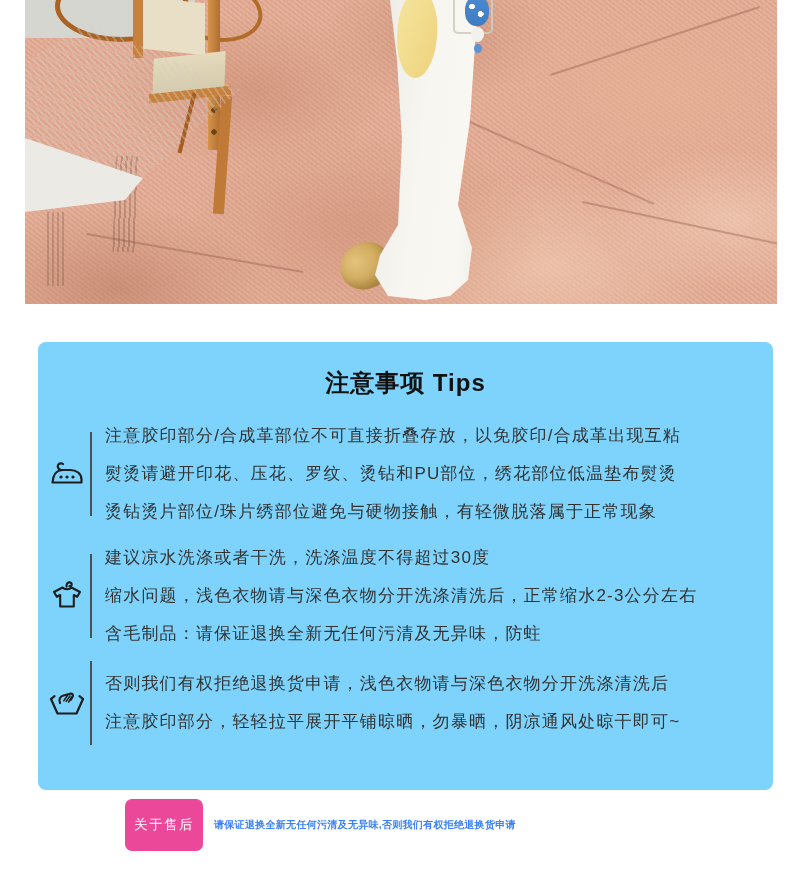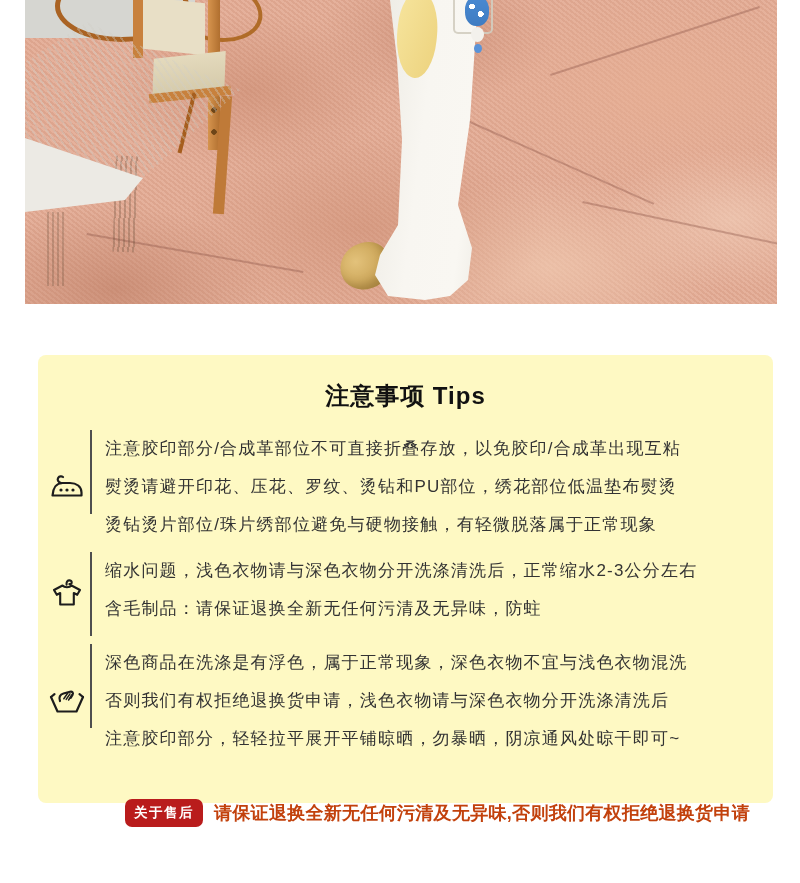--- a/index.html
+++ b/index.html
@@ -69,38 +69,38 @@
   .shirt-hem{left:372px;top:-8px;width:40px;height:86px;z-index:6;border-radius:45% 55% 50% 60%;
     background:linear-gradient(105deg,#f6e49c,#edd37f);transform:rotate(6deg);}
   .charm{left:440px;top:-4px;width:24px;height:30px;z-index:6;border-radius:45%;
     background-image:radial-gradient(circle 3px at 30% 35%, #fff 0 3px, transparent 3px),
       radial-gradient(circle 3px at 65% 60%, #fff 0 3px, transparent 3px),
       linear-gradient(#4a8ad2,#3f7cc2);}
   .charm-bead{left:446px;top:27px;width:13px;height:15px;z-index:6;background:#f3f1ec;border-radius:50%;}
   .charm-dot{left:449px;top:44px;width:8px;height:9px;z-index:6;background:#5a93d8;border-radius:50%;}
   
   .tips-panel{
-    position:absolute;left:38px;top:355px;width:735px;height:448px;
-    background:#fef9c3;border-radius:8px;box-sizing:border-box;padding-top:27px;
+    position:absolute;left:38px;top:342px;width:735px;height:448px;
+    background:#7dd3fc;border-radius:8px;box-sizing:border-box;padding-top:27px;
   }
   .tips-title{
     text-align:center;font-size:24px;font-weight:bold;color:#111;
     letter-spacing:1px;line-height:28px;
   }
   .tips-rows{margin-top:20px;display:flex;flex-direction:column;gap:8px;padding-left:6px;}
-  .tip-row{display:flex;}
+  .tip-row{display:flex;align-items:center;}
   .tip-icon-col{width:46px;display:flex;justify-content:center;align-items:center;flex:0 0 46px;}
   .tip-divider{width:2px;height:84px;background:#4f4f4f;flex:0 0 2px;}
   .tip-text{padding-left:13px;font-size:17px;line-height:38px;color:#333;letter-spacing:1.2px;white-space:nowrap;}
   .tip-text div{white-space:nowrap;}
   
   .after-sales{position:absolute;left:125px;top:799px;display:flex;align-items:center;gap:11px;}
-  .as-badge{background:#b91c1c;color:#ffffff;font-size:13.5px;font-weight:bold;
-    padding:7px 9px;border-radius:7px;letter-spacing:1.5px;line-height:1;}
-  .as-text{font-size:18px;font-weight:bold;color:#c2410c;letter-spacing:0.3px;}
+  .as-badge{background:#ec4899;color:#ffffff;font-size:13.5px;font-weight:normal;
+    padding:19px 9px;border-radius:7px;letter-spacing:1.5px;line-height:1;}
+  .as-text{font-size:10px;font-weight:bold;color:#3b82f6;letter-spacing:0.3px;}
   svg{display:block;}
 </style>
 </head>
 <body>
 
 <div class="photo">
   <div class="wall"></div>
   <div class="seam s1"></div>
   <div class="seam s2"></div>
   <div class="seam s3"></div>
@@ -154,40 +154,40 @@
 
     <div class="tip-row">
       <div class="tip-icon-col">
         <svg width="36" height="36" viewBox="0 0 36 36" fill="none" stroke="#1d1d1d" stroke-width="2.1" stroke-linecap="round" stroke-linejoin="round">
           <path d="M17.6 8.6 C17.2 6.4 18.2 4.6 20 4.4 C21.6 4.2 22.8 5.2 22.7 6.5 C22.6 7.6 21.6 8.2 20.4 8.1"></path>
           <path d="M13.5 9.5 L5 14 L7.8 18.8 L11.2 17 V28.5 H24.8 V17 L28.2 18.8 L31 14 L22.5 9.5 C20.5 11.8 15.5 11.8 13.5 9.5 Z"></path>
         </svg>
       </div>
       <div class="tip-divider"></div>
       <div class="tip-text">
+        <div>建议凉水洗涤或者干洗，洗涤温度不得超过30度</div>
         <div>缩水问题，浅色衣物请与深色衣物分开洗涤清洗后，正常缩水2-3公分左右</div>
         <div>含毛制品：请保证退换全新无任何污清及无异味，防蛀</div>
       </div>
     </div>
 
     <div class="tip-row">
       <div class="tip-icon-col">
         <svg width="40" height="34" viewBox="0 0 40 34" fill="none" stroke="#1d1d1d" stroke-width="2.2" stroke-linecap="round" stroke-linejoin="round">
           <path d="M4 13 L10.5 27.5 H29.5 L36 13"></path>
           <path d="M4 13 L7.5 10.2"></path>
           <path d="M36 13 L32.5 10.2"></path>
           <path d="M13 17 C11.5 13.5 13 10.5 16.5 9.5 L23 7.8 C25.2 7.2 26.6 8.8 25.6 10.6 L23.8 13.8"></path>
           <path d="M16.8 14.8 L20.8 9" stroke-width="1.5"></path>
           <path d="M19.2 15.4 L23 9.8" stroke-width="1.5"></path>
           <path d="M21.6 16 L24.8 11" stroke-width="1.5"></path>
         </svg>
       </div>
       <div class="tip-divider"></div>
       <div class="tip-text">
-        <div>深色商品在洗涤是有浮色，属于正常现象，深色衣物不宜与浅色衣物混洗</div>
         <div>否则我们有权拒绝退换货申请，浅色衣物请与深色衣物分开洗涤清洗后</div>
         <div>注意胶印部分，轻轻拉平展开平铺晾晒，勿暴晒，阴凉通风处晾干即可~</div>
       </div>
     </div>
 
   </div>
 </div>
 
 <div class="after-sales">
   <span class="as-badge">关于售后</span>

